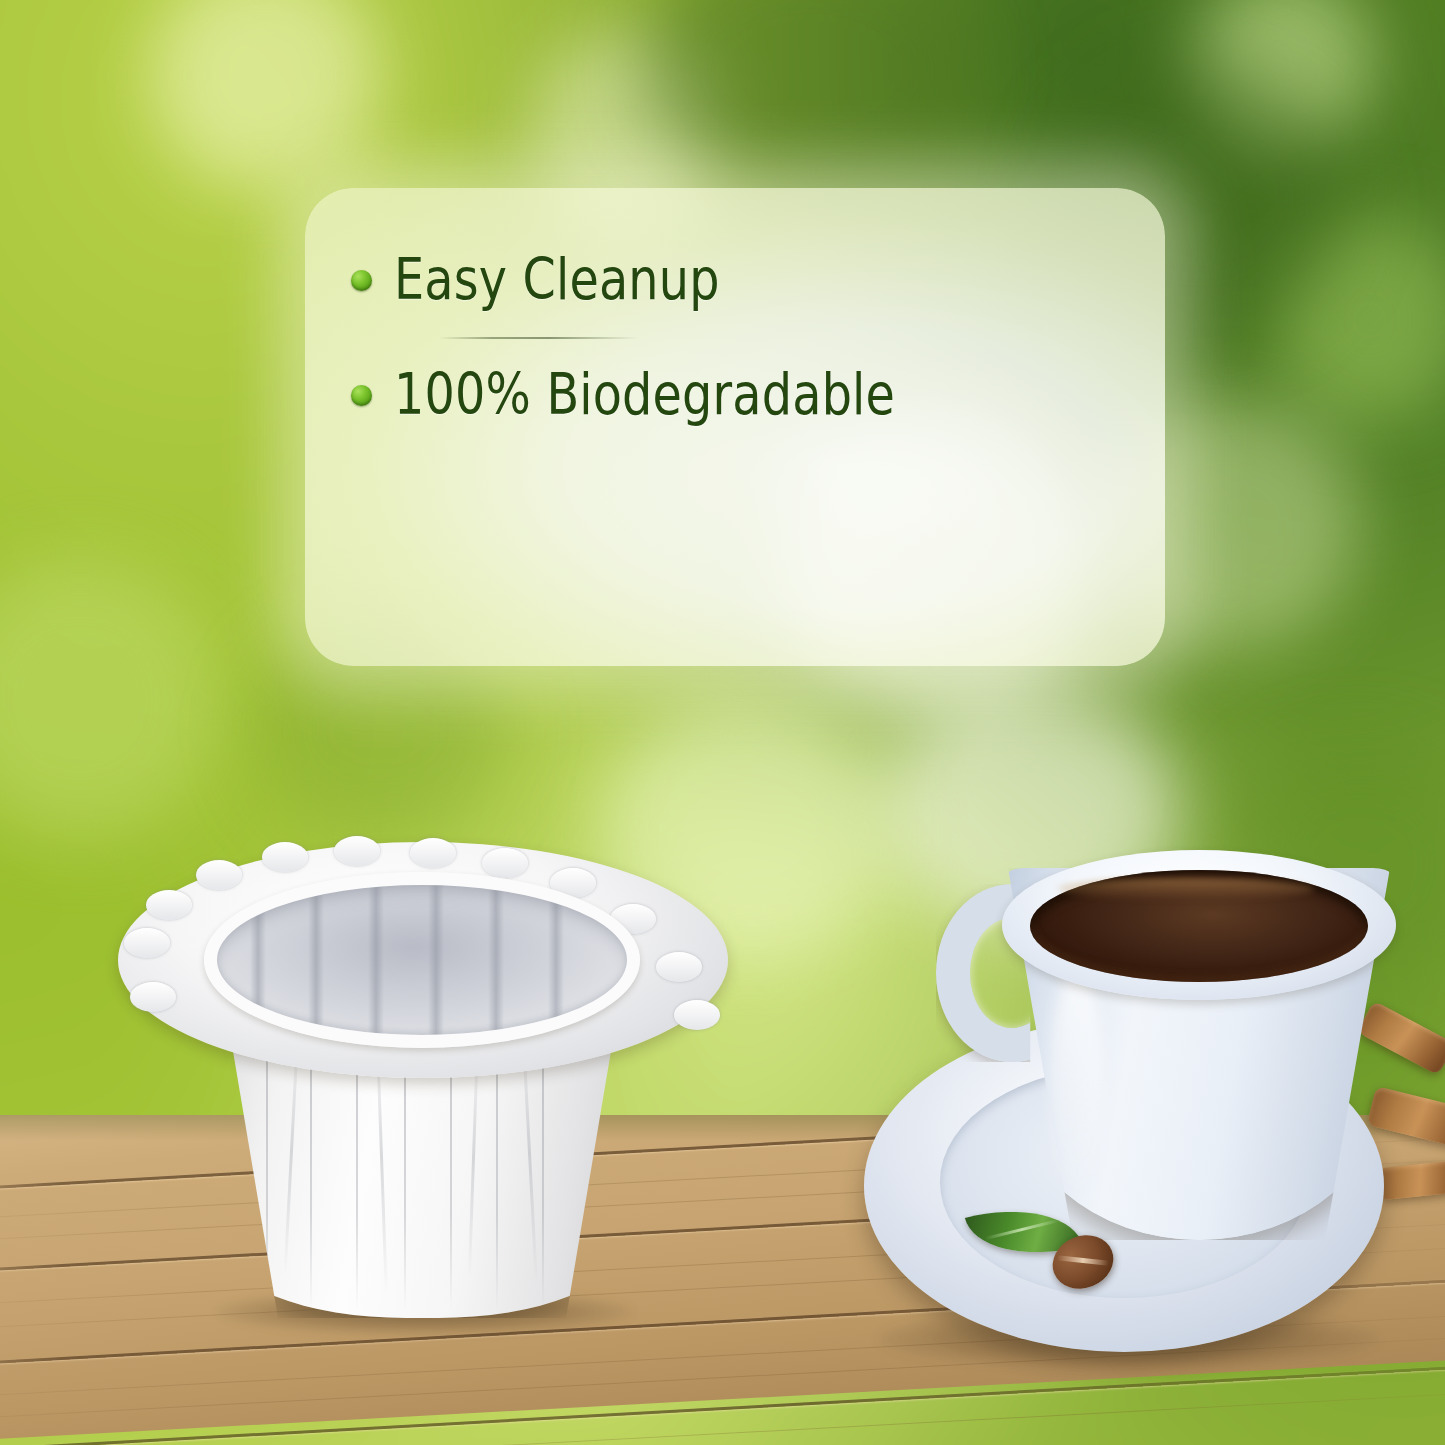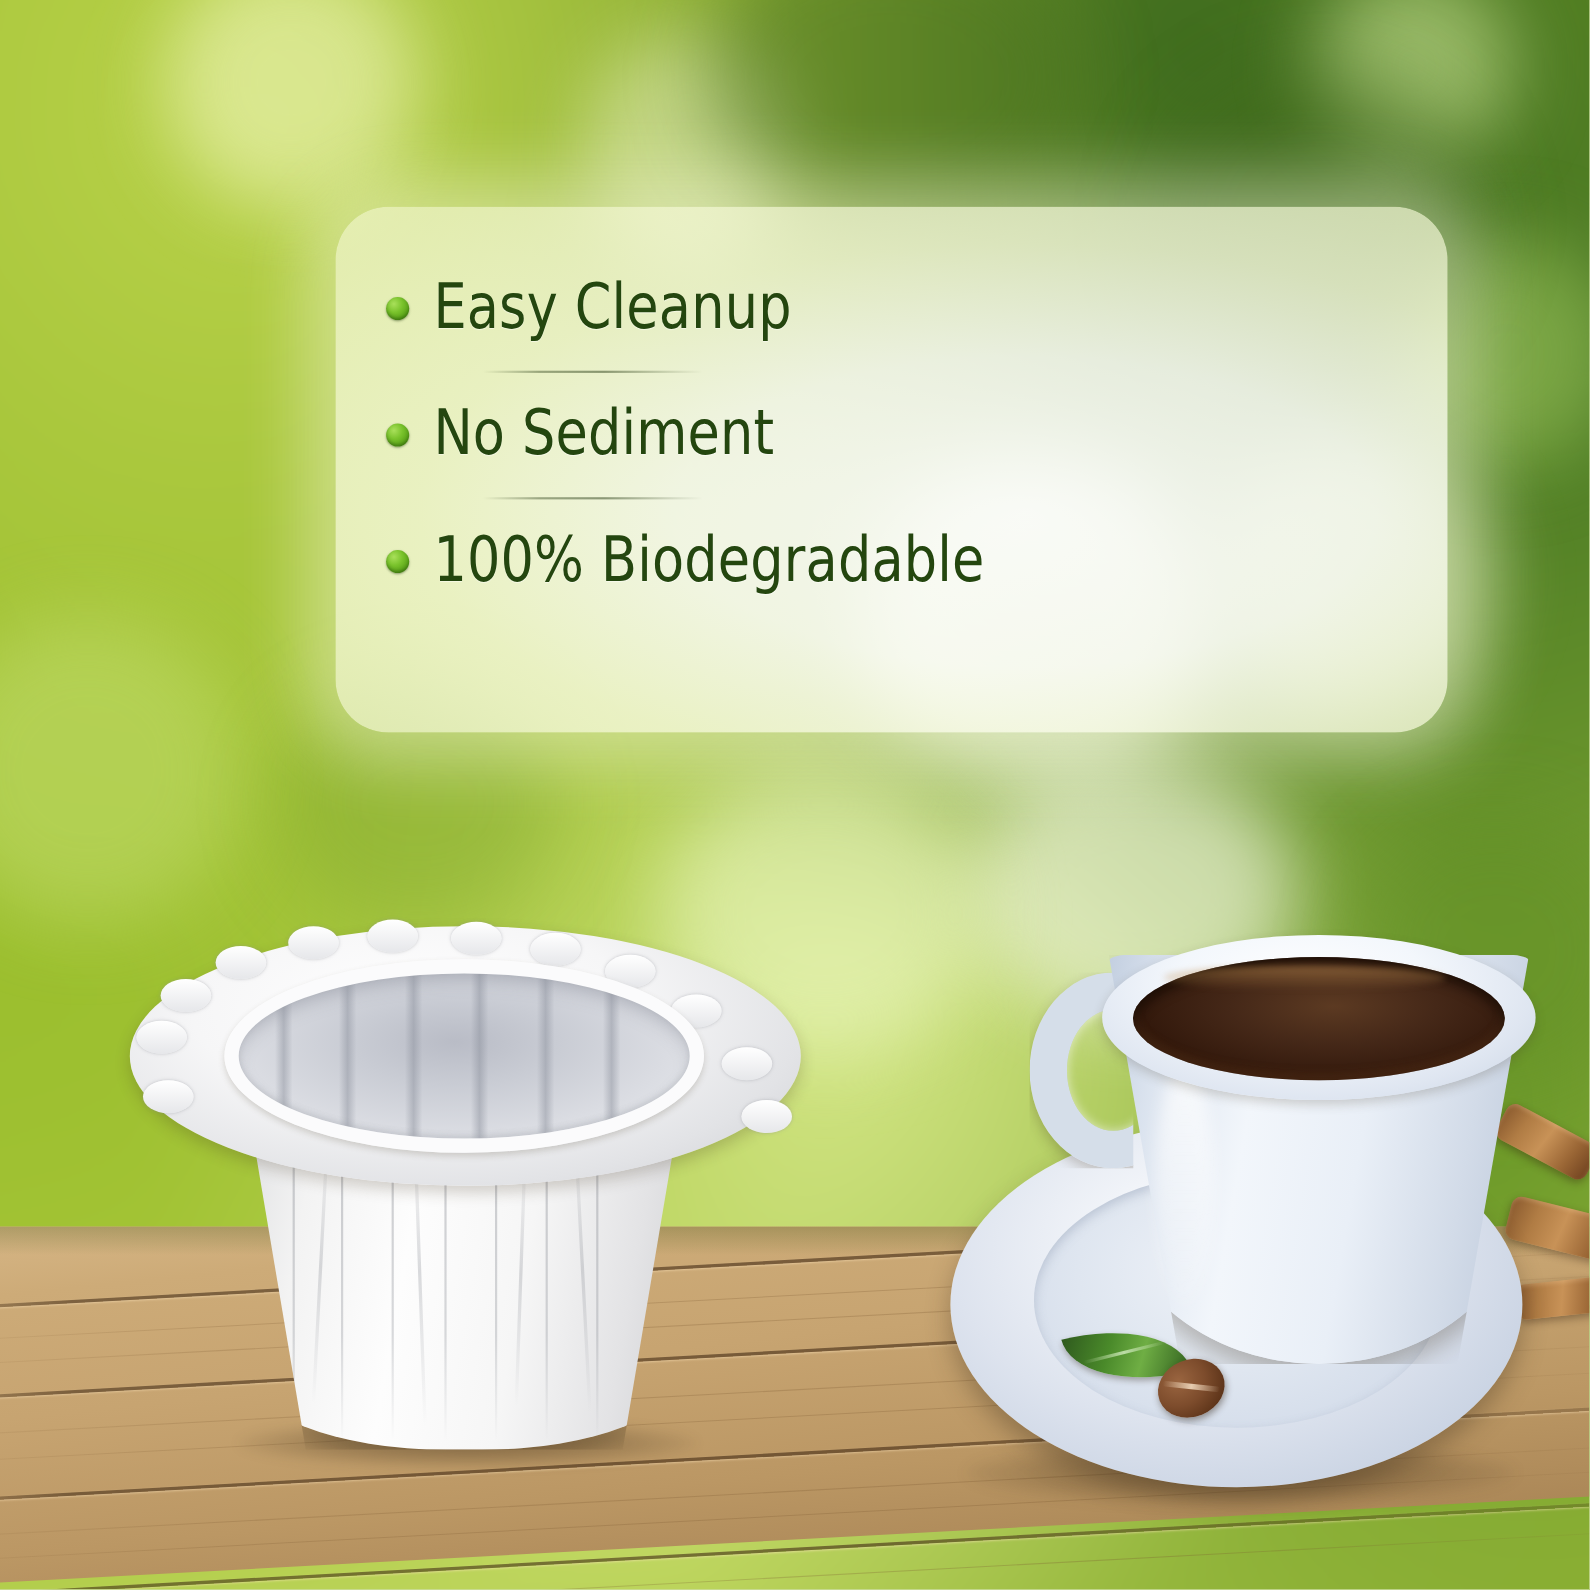--- a/index.html
+++ b/index.html
@@ -50,21 +50,21 @@
   }
   .table-edge-shadow{
     position:absolute;left:0;right:0;top:0;height:26px;
     background:linear-gradient(180deg,rgba(80,95,30,.30),rgba(80,95,30,0));
   }
 
   
   .feature-card{
     position:absolute;
     left:305px;top:188px;
-    width:1011px;height:478px;
+    width:860px;height:478px;
     border-radius:48px;
     background:
       radial-gradient(ellipse at 62% 58%, rgba(255,255,255,.92) 0%, rgba(255,255,252,.86) 36%, rgba(250,252,226,.80) 62%, rgba(244,248,210,.72) 100%);
     box-shadow:0 0 60px 28px rgba(252,253,230,.42);
     padding:0;
     box-sizing:border-box;
   }
   .feature-list{
     position:absolute;inset:0;
     padding:34px 30px 30px 46px;
@@ -274,25 +274,20 @@
 
   <div class="feature-card">
     <div class="feature-list">
 
       <div class="feature-item">
         <span class="bullet"></span>
         <span class="feature-text">Easy Cleanup</span>
         <span class="divider"></span>
       </div>
 
-      <div class="feature-item">
-        <span class="bullet"></span>
-        <span class="feature-text">No Sediment</span>
-        <span class="divider"></span>
-      </div>
 
 
       <div class="feature-item">
         <span class="bullet"></span>
         <span class="feature-text">100% Biodegradable</span>
 
       </div>
 
     </div>
   </div>

